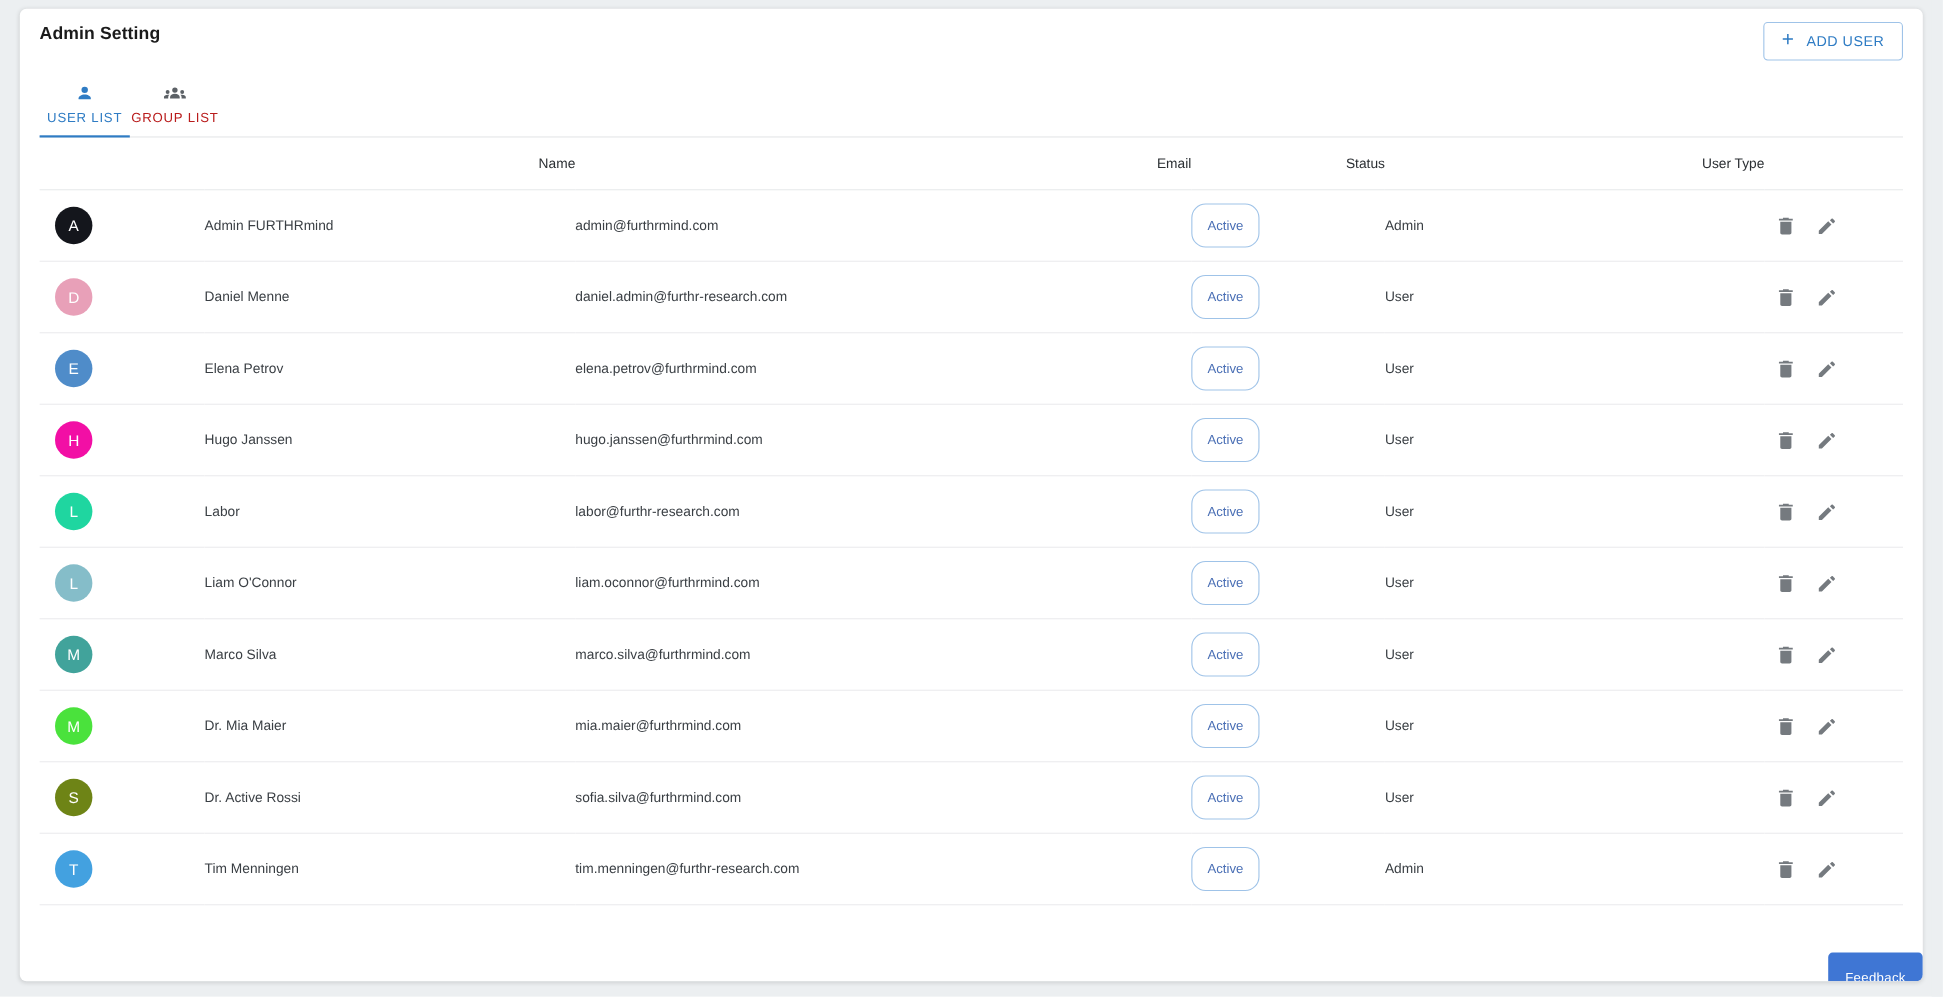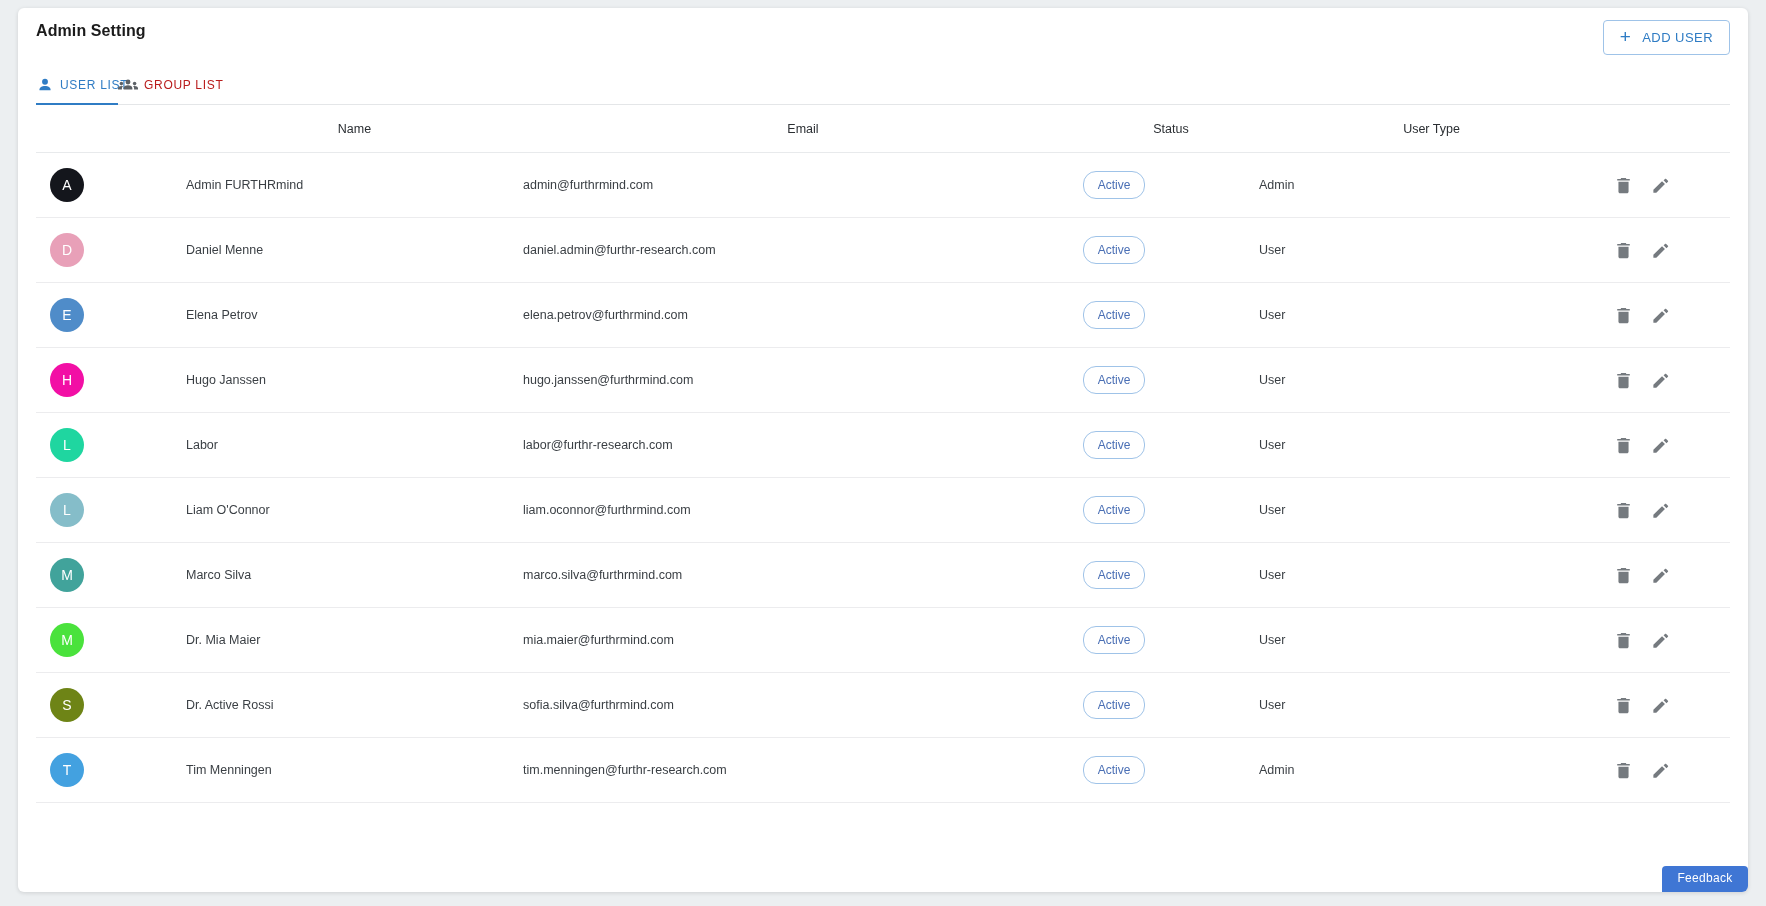--- a/index.html
+++ b/index.html
@@ -75,20 +75,21 @@
     position: relative;
     display: flex;
     margin-left: 18px;
     border-bottom: 1px solid #e4e6e8;
     width: calc(100% - 36px);
   }
   .tab {
     width: 82px;
     padding: 8px 0 10px 0;
     display: flex;
+    flex-direction: column;
     align-items: center;
     gap: 6px;
     cursor: pointer;
     position: relative;
     background: transparent;
     border: none;
     font-family: "Liberation Sans", sans-serif;
   }
   .tab .tab-label {
     font-size: 12px;
@@ -114,21 +115,21 @@
   .table-wrap {
     margin: 0 18px;
     width: calc(100% - 36px);
   }
   table.user-table {
     width: 100%;
     border-collapse: collapse;
     table-layout: fixed;
   }
   table.user-table th {
-    text-align: center;
+    text-align: right;
     font-size: 12.5px;
     font-weight: normal;
     color: #2b2f33;
     padding: 17px 0 16px 0;
     border-bottom: 1px solid #e8eaec;
   }
   table.user-table td {
     font-size: 12.5px;
     color: #3a3f44;
     border-bottom: 1px solid #ececee;
@@ -154,21 +155,21 @@
     color: #ffffff;
     font-size: 14px;
     font-weight: 400;
     margin-left: 14px;
   }
 
   .status-pill {
     display: inline-flex;
     align-items: center;
     justify-content: center;
-    height: 28px;
+    height: 40px;
     min-width: 62px;
     padding: 0 13px;
     border: 1px solid #9fc3e8;
     border-radius: 13px;
     color: #4a6fb5;
     font-size: 12px;
     background: #fff;
     cursor: pointer;
   }
 
@@ -195,21 +196,21 @@
     bottom: 0;
     width: 86px;
     height: 26px;
     background: #3f76d4;
     border-radius: 4px 4px 0 0;
     color: #ffffff;
     font-size: 12px;
     display: flex;
     align-items: flex-start;
     justify-content: center;
-    padding-top: 5px;
+    padding-top: 16px;
     letter-spacing: 0.3px;
     cursor: pointer;
   }
 
   
   .scroll-gutter {
     position: absolute;
     right: 0;
     top: 0;
     width: 10px;

